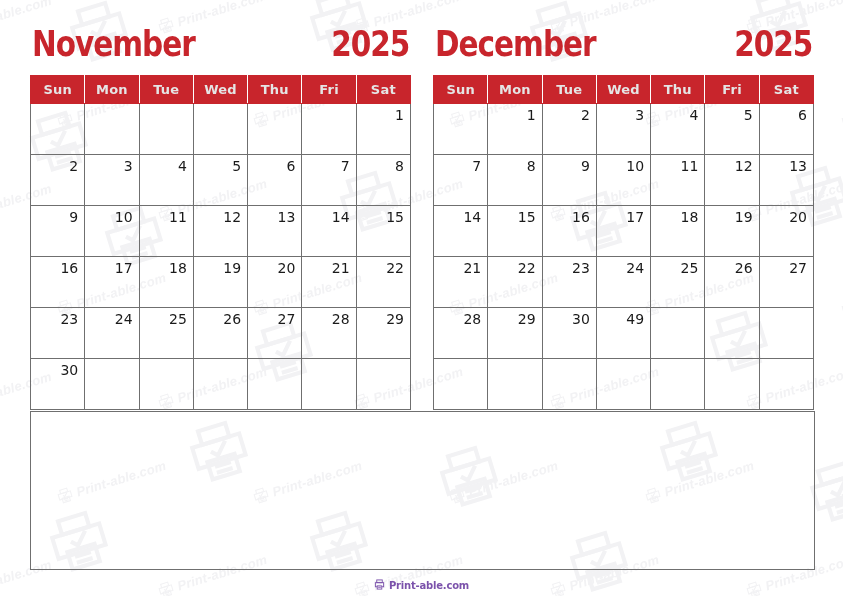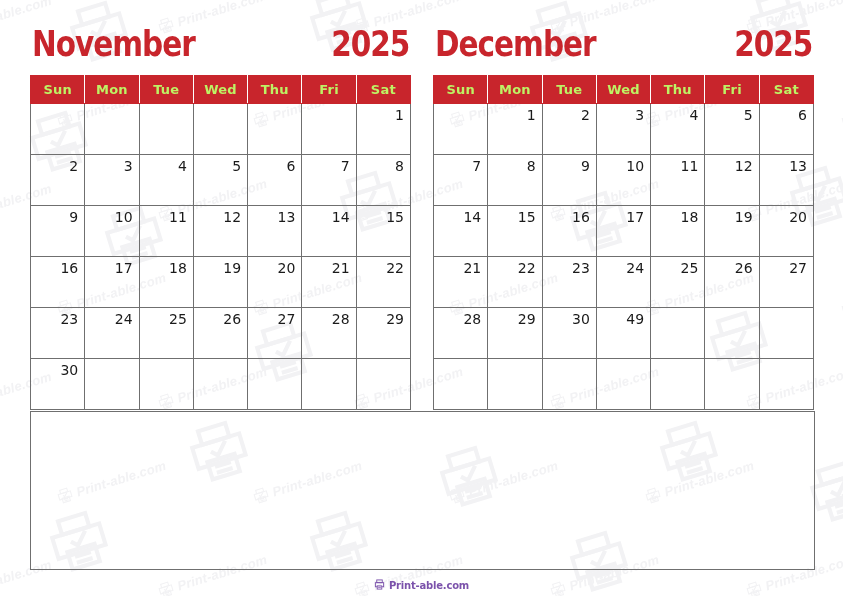--- a/index.html
+++ b/index.html
@@ -83,21 +83,21 @@
 
   
   table.cal {
     border-collapse: collapse;
     width: 381px;
     table-layout: fixed;
     margin-top: 5px;
   }
   table.cal th {
     background: #C8252C;
-    color: #bef264;
+    color: #e5e5e5;
     font-family: "DejaVu Sans", sans-serif;
     font-weight: bold;
     font-size: 13px;
     height: 25px;
     text-align: center;
     border-left: 1px solid #ffffff;
     border-right: 1px solid #ffffff;
     border-top: 1px solid #C8252C;
     border-bottom: 1px solid #C8252C;
     letter-spacing: 0.2px;

